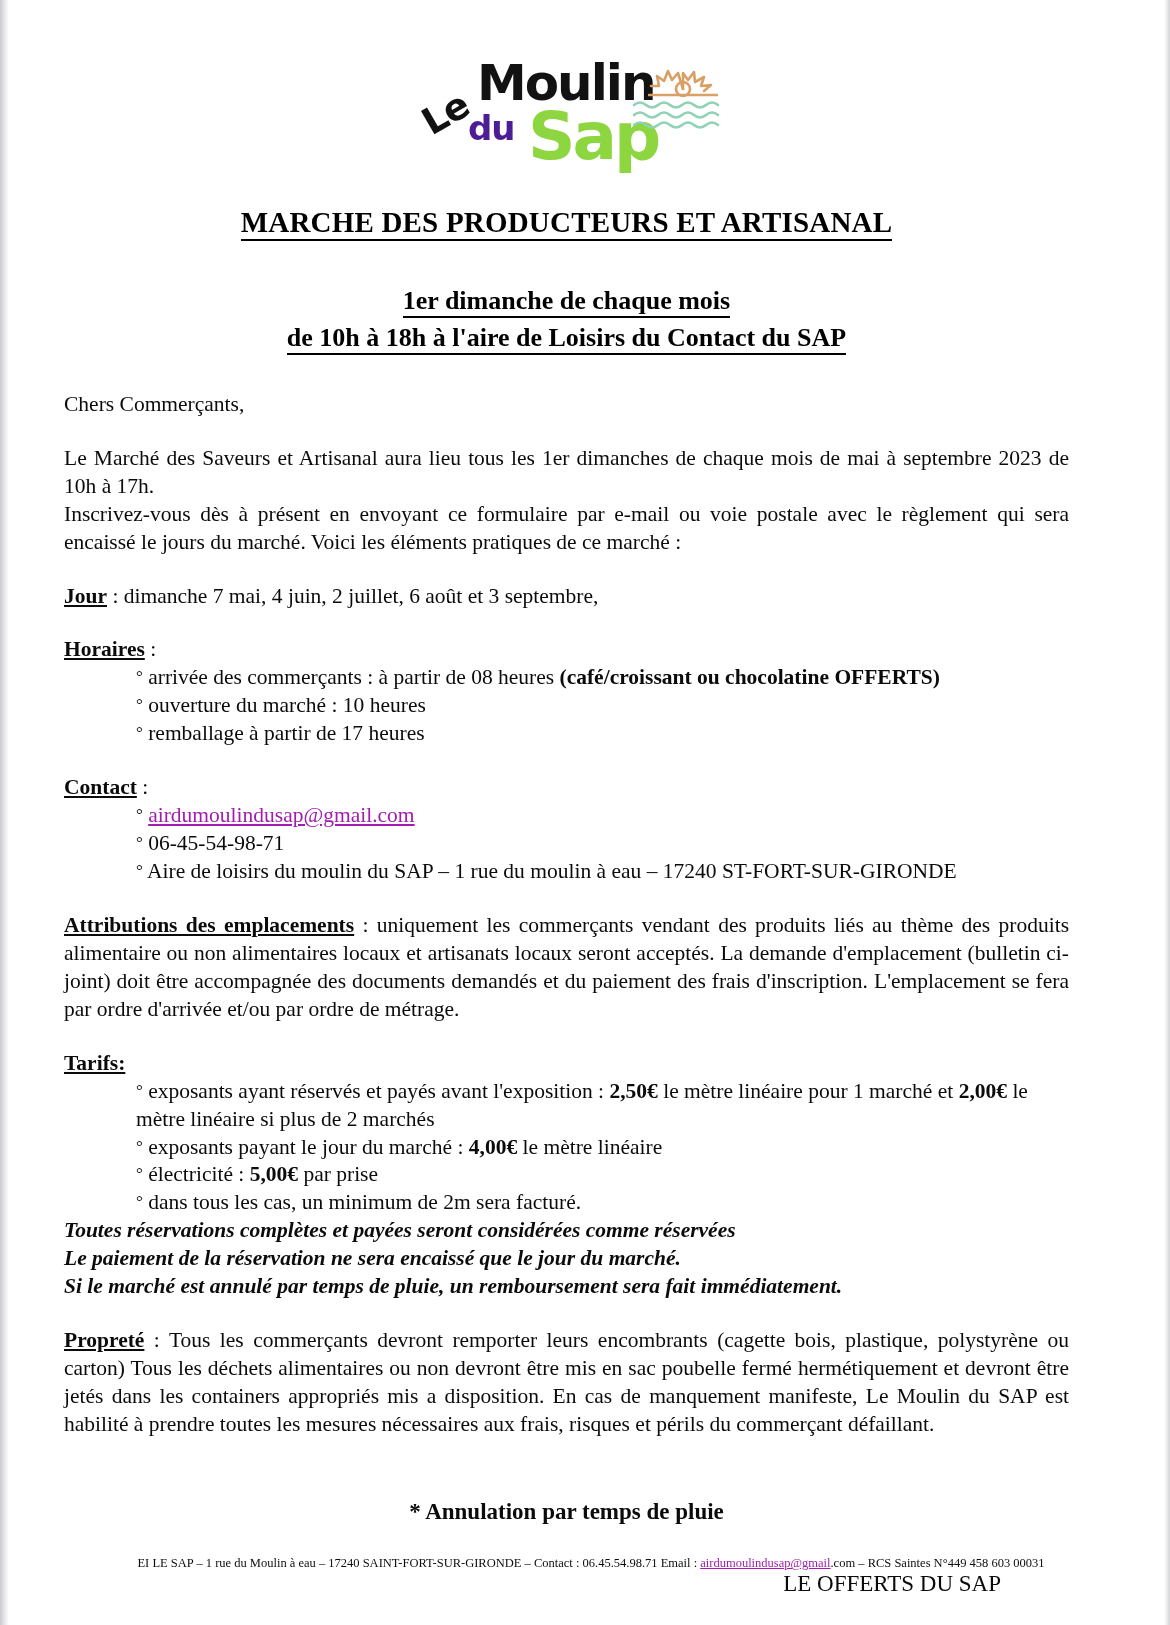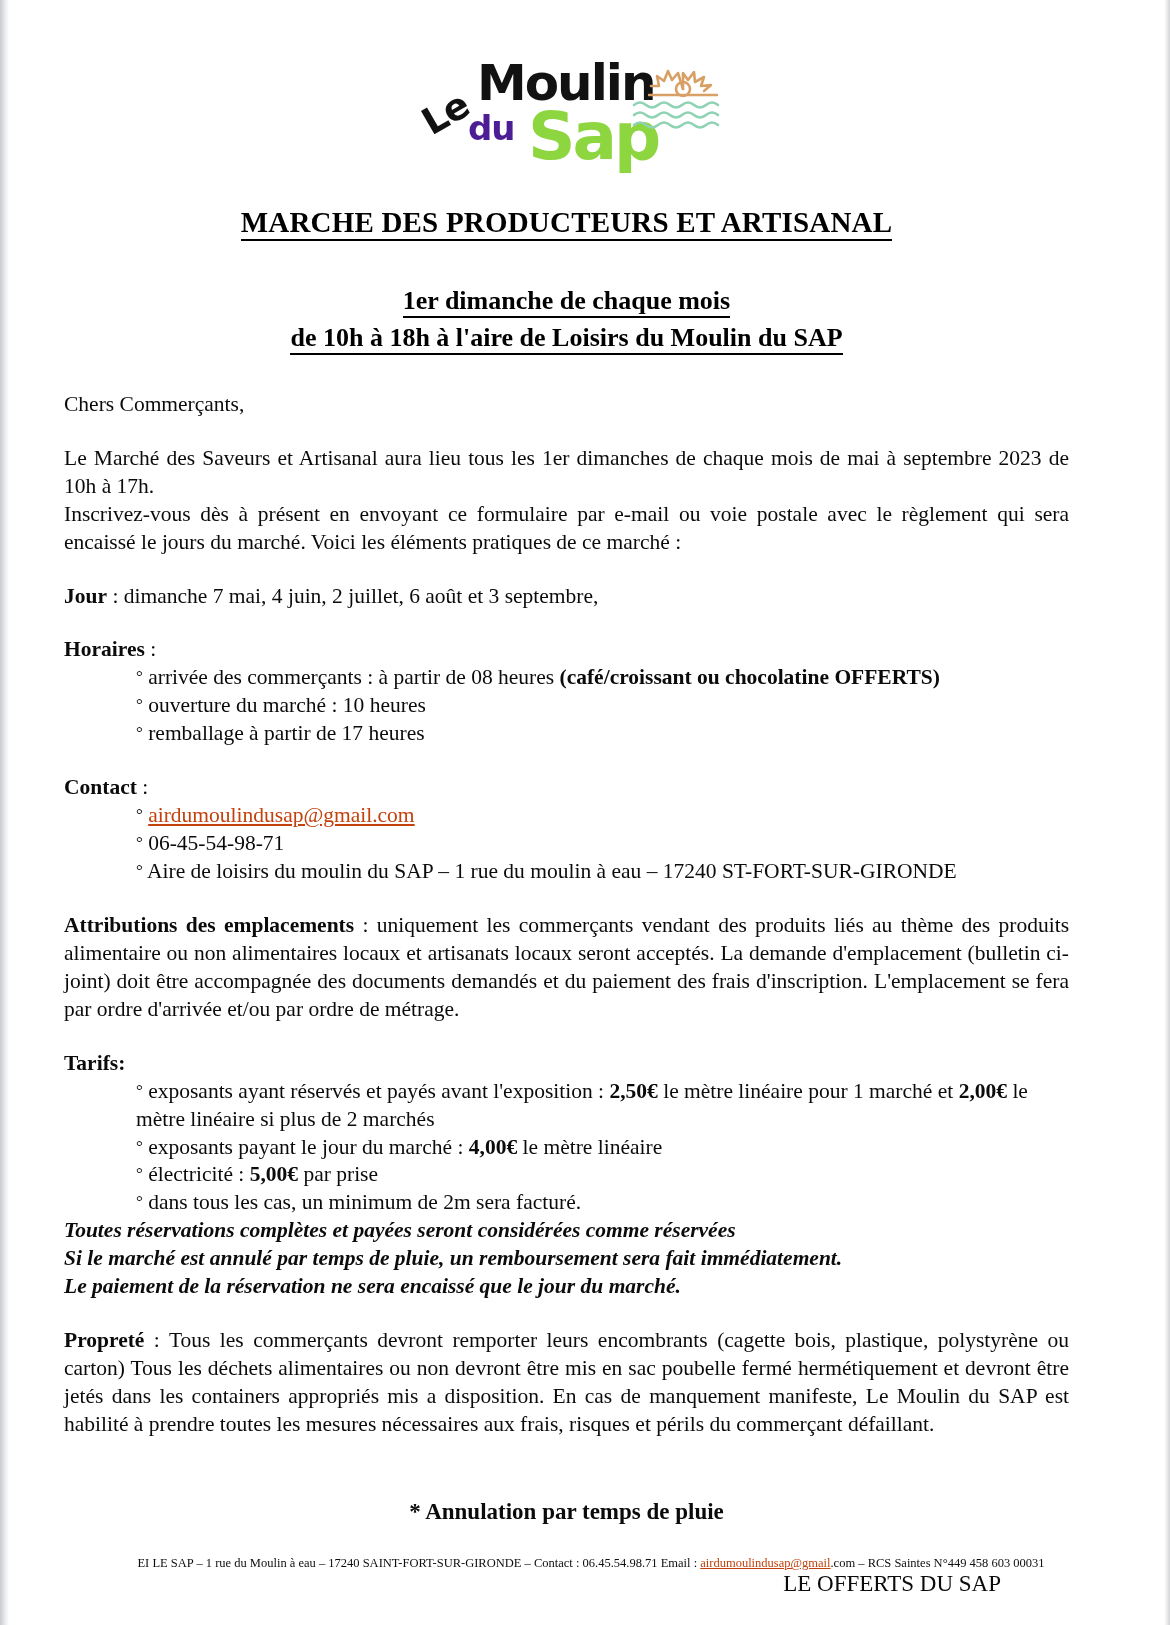--- a/index.html
+++ b/index.html
@@ -128,35 +128,36 @@
     color: #0b0b0b;
   }
   .para {
     text-align: justify;
     margin: 0;
   }
   .gap-lg { height: 34px; }
   .gap-md { height: 26px; }
   .u-bold {
     font-weight: bold;
+    text-decoration: underline;
     text-underline-offset: 2px;
   }
   b { font-weight: bold; }
   .bullet {
     margin: 0;
     padding-left: 72px;
     text-indent: 0;
   }
   .bullet .deg { font-size: 17px; vertical-align: 2px; }
   .hang {
     margin: 0;
     text-align: left;
   }
   .mail-link {
-    color: #c2410c;
+    color: #a21caf;
     text-decoration: underline;
   }
   .ital-bold {
     font-weight: bold;
     font-style: italic;
     margin: 0;
     line-height: 1.30;
   }
   .center-note {
     text-align: center;
@@ -213,21 +214,21 @@
         </svg>
       </div>
     </div>
 
     <div class="title-main">
       <span>MARCHE DES PRODUCTEURS ET ARTISANAL</span>
     </div>
 
     <div class="subtitle">
       <div><span class="u">1er dimanche de chaque mois</span></div>
-      <div><span class="u">de 10h à 18h à l'aire de Loisirs du Moulin du SAP</span></div>
+      <div><span class="u">de 10h à 18h à l'aire de Loisirs du Contact du SAP</span></div>
     </div>
 
     <div class="body-text">
 
       <div class="gap-lg"></div>
       <p class="para">Chers Commerçants,</p>
 
       <div class="gap-md"></div>
       <p class="para">Le Marché des Saveurs et Artisanal aura lieu tous les 1er dimanches de chaque mois de mai à septembre 2023 de 10h à 17h.</p>
       <p class="para">Inscrivez-vous dès à présent en envoyant ce formulaire par e-mail ou voie postale avec le règlement qui sera encaissé le jours du marché. Voici les éléments pratiques de ce marché :</p>
@@ -250,22 +251,22 @@
       <div class="gap-md"></div>
       <p class="para"><span class="u-bold">Attributions des emplacements</span><span> : </span><span>uniquement les commerçants vendant des produits liés au thème des produits alimentaire ou non alimentaires locaux et artisanats locaux seront acceptés. La demande d'emplacement (bulletin ci-joint) doit être accompagnée des documents demandés et du paiement des frais d'inscription. L'emplacement se fera par ordre d'arrivée et/ou par ordre de métrage.</span></p>
 
       <div class="gap-md"></div>
       <p class="hang"><span class="u-bold">Tarifs:</span></p>
       <p class="bullet"><span class="deg">°</span> <span>exposants ayant réservés et payés avant l'exposition : </span><b>2,50€</b><span> le mètre linéaire pour 1 marché et </span><b>2,00€</b><span> le mètre linéaire si plus de 2 marchés</span></p>
       <p class="bullet"><span class="deg">°</span> <span>exposants payant le jour du marché : </span><b>4,00€</b><span> le mètre linéaire</span></p>
       <p class="bullet"><span class="deg">°</span> <span>électricité : </span><b>5,00€</b><span> par prise</span></p>
       <p class="bullet"><span class="deg">°</span> <span>dans tous les cas, un minimum de 2m sera facturé.</span></p>
       <p class="ital-bold">Toutes réservations complètes et payées seront considérées comme réservées</p>
+      <p class="ital-bold">Le paiement de la réservation ne sera encaissé que le jour du marché.</p>
       <p class="ital-bold">Si le marché est annulé par temps de pluie, un remboursement sera fait immédiatement.</p>
-      <p class="ital-bold">Le paiement de la réservation ne sera encaissé que le jour du marché.</p>
 
       <div class="gap-md"></div>
       <p class="para"><span class="u-bold">Propreté</span><span> : </span><span>Tous les commerçants devront remporter leurs encombrants (cagette bois, plastique, polystyrène ou carton) Tous les déchets alimentaires ou non devront être mis en sac poubelle fermé hermétiquement et devront être jetés dans les containers appropriés mis a disposition. En cas de manquement manifeste, Le Moulin du SAP est habilité à prendre toutes les mesures nécessaires aux frais, risques et périls du commerçant défaillant.</span></p>
 
       <p class="center-note">* Annulation par temps de pluie</p>
 
       <p class="signature">LE OFFERTS DU SAP</p>
     </div>
   </div>
 

